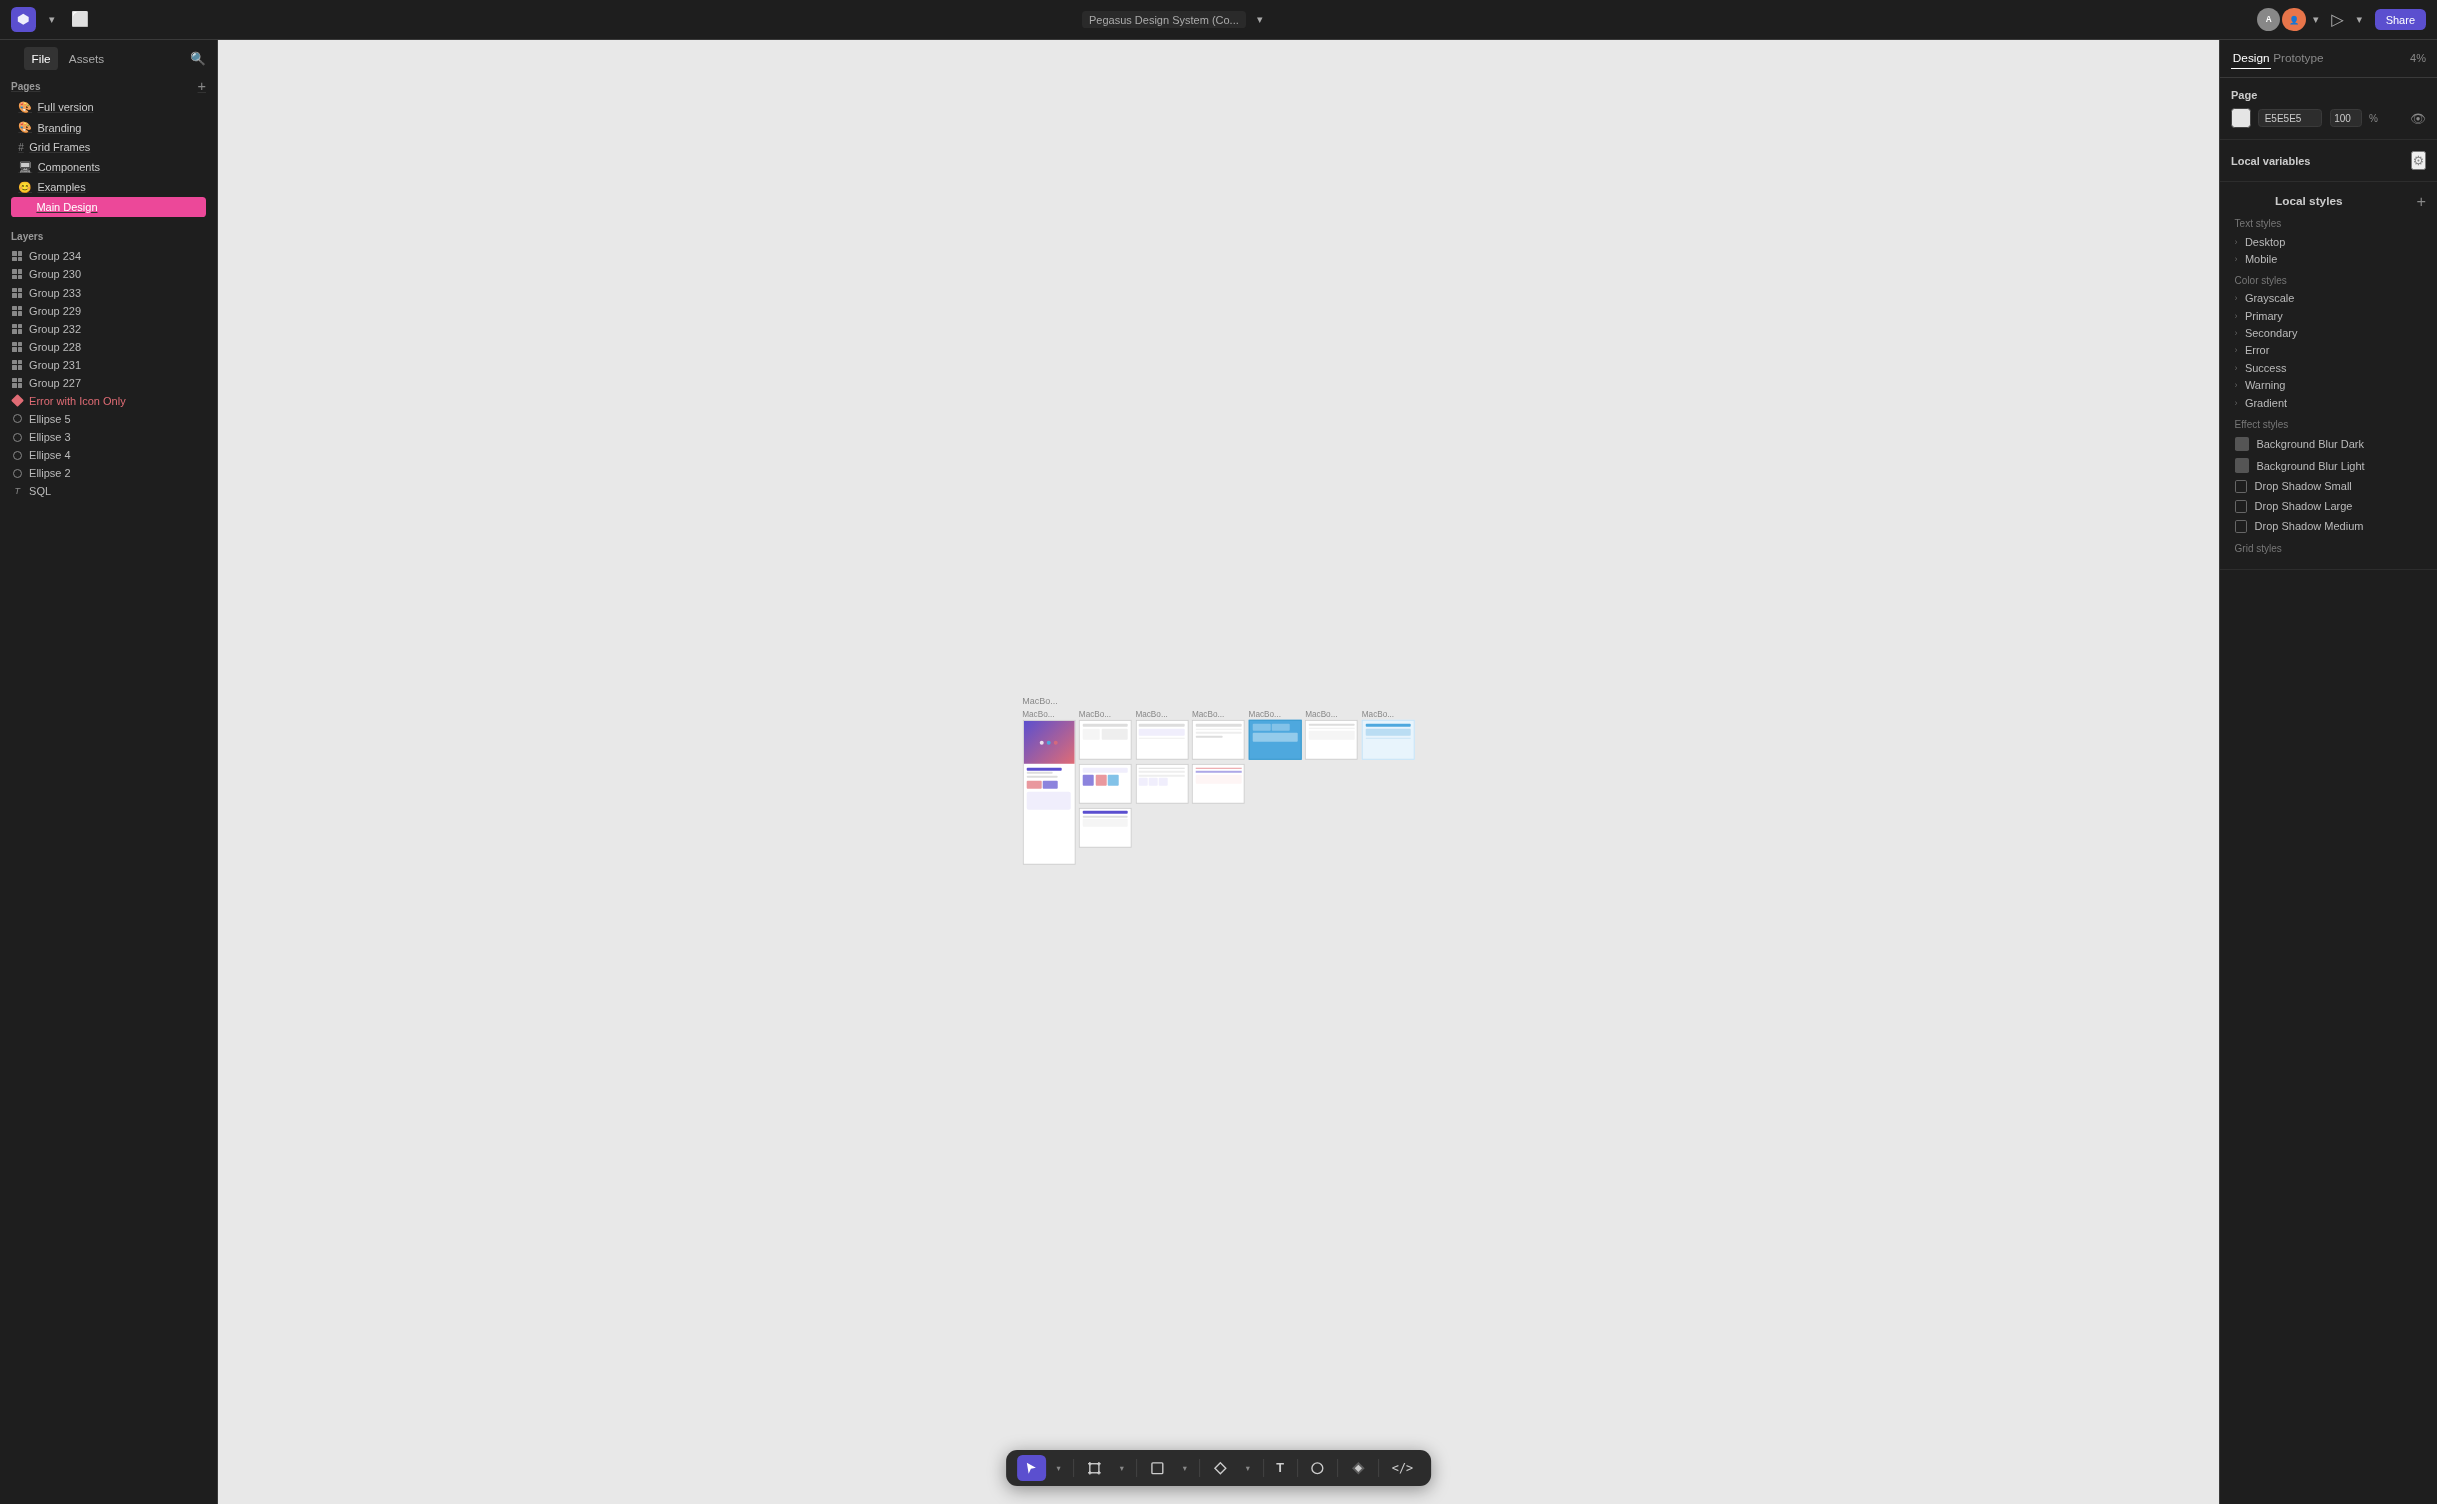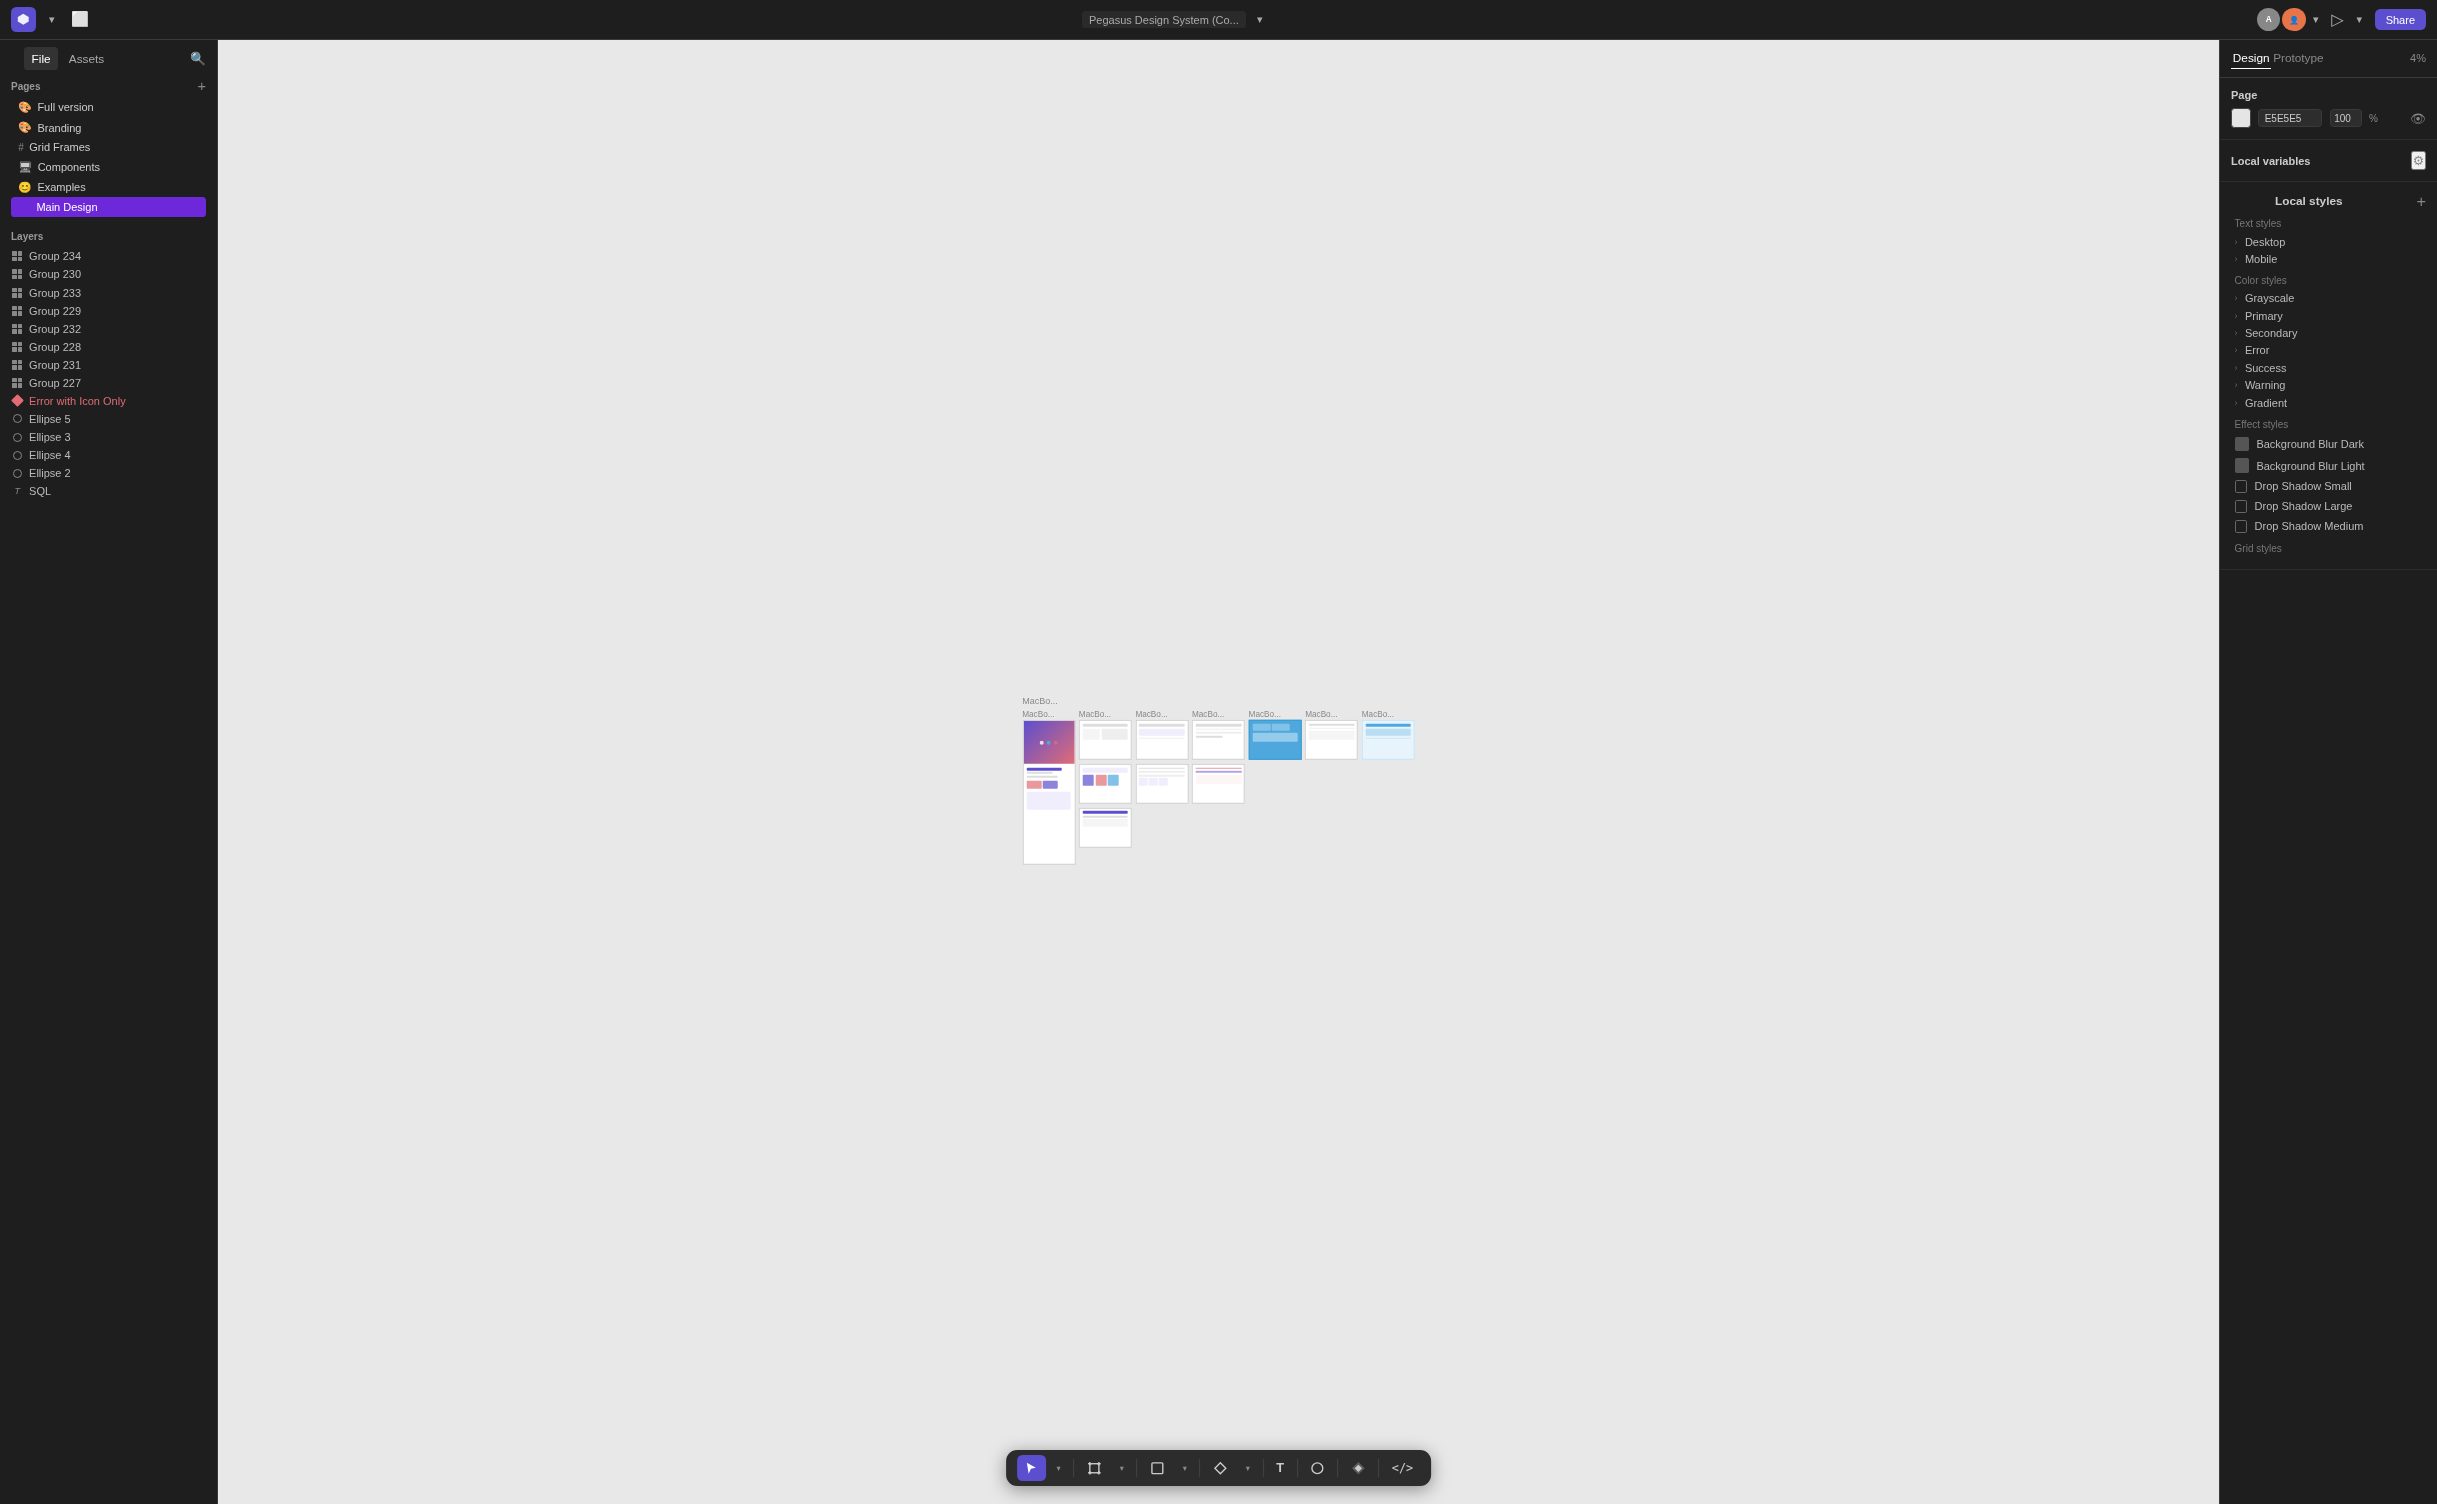--- a/index.html
+++ b/index.html
@@ -22,25 +22,25 @@
     .main { display: flex; flex: 1; overflow: hidden; }
 
     
     .left-panel { width: 218px; background: #1e1e1e; border-right: 0.9px solid #3a3a3a; display: flex; flex-direction: column; flex-shrink: 0; }
     .panel-tabs { display: flex; padding: 7.3px 7.3px 0; gap: 3.6px; align-items: center; justify-content: space-between; }
     .panel-tab { background: transparent; border: none; color: #aaa; cursor: pointer; padding: 4.5px 7.3px; border-radius: 3.6px; font-size: 11.8px; }
     .panel-tab.active { color: #fff; background: #333; }
     .search-icon-btn { background: transparent; border: none; color: #aaa; cursor: pointer; font-size: 12.7px; padding: 3.6px; }
 
     
-    .section { padding: 9px 11px 3.6px; }
+    .section { padding: 9px 11px 3.6px; text-decoration: underline; }
     .section-header { display: flex; align-items: center; justify-content: space-between; color: #999; font-size: 10px; font-weight: 600; text-transform: none; margin-bottom: 3.6px; }
     .section-add { background: transparent; border: none; color: #888; cursor: pointer; font-size: 14.5px; line-height: 1; }
     .page-item { display: flex; align-items: center; gap: 5.4px; padding: 3.6px 7.3px; border-radius: 3.6px; cursor: pointer; color: #ccc; font-size: 11px; }
-    .page-item.active { background: #6d28d9; color: #fff; }
+    .page-item.active { background: #ec4899; color: #fff; }
     .page-emoji { font-size: 11px; }
 
     
     .layers-section { flex: 1; overflow-y: auto; padding: 7.3px 0; }
     .layers-header { padding: 3.6px 11px 5.4px; color: #999; font-size: 10px; font-weight: 600; }
     .layer-item { display: flex; align-items: center; gap: 5.4px; padding: 2.7px 11px; cursor: pointer; color: #bbb; font-size: 11px; }
     .layer-item.special { color: #e06c75; }
     .layer-icon { width: 12.7px; height: 12.7px; display: flex; align-items: center; justify-content: center; flex-shrink: 0; }
     .grid-icon { display: grid; grid-template-columns: 1fr 1fr; gap: 0.9px; width: 10px; height: 10px; }
     .grid-icon span { background: #888; border-radius: 0.5px; }

